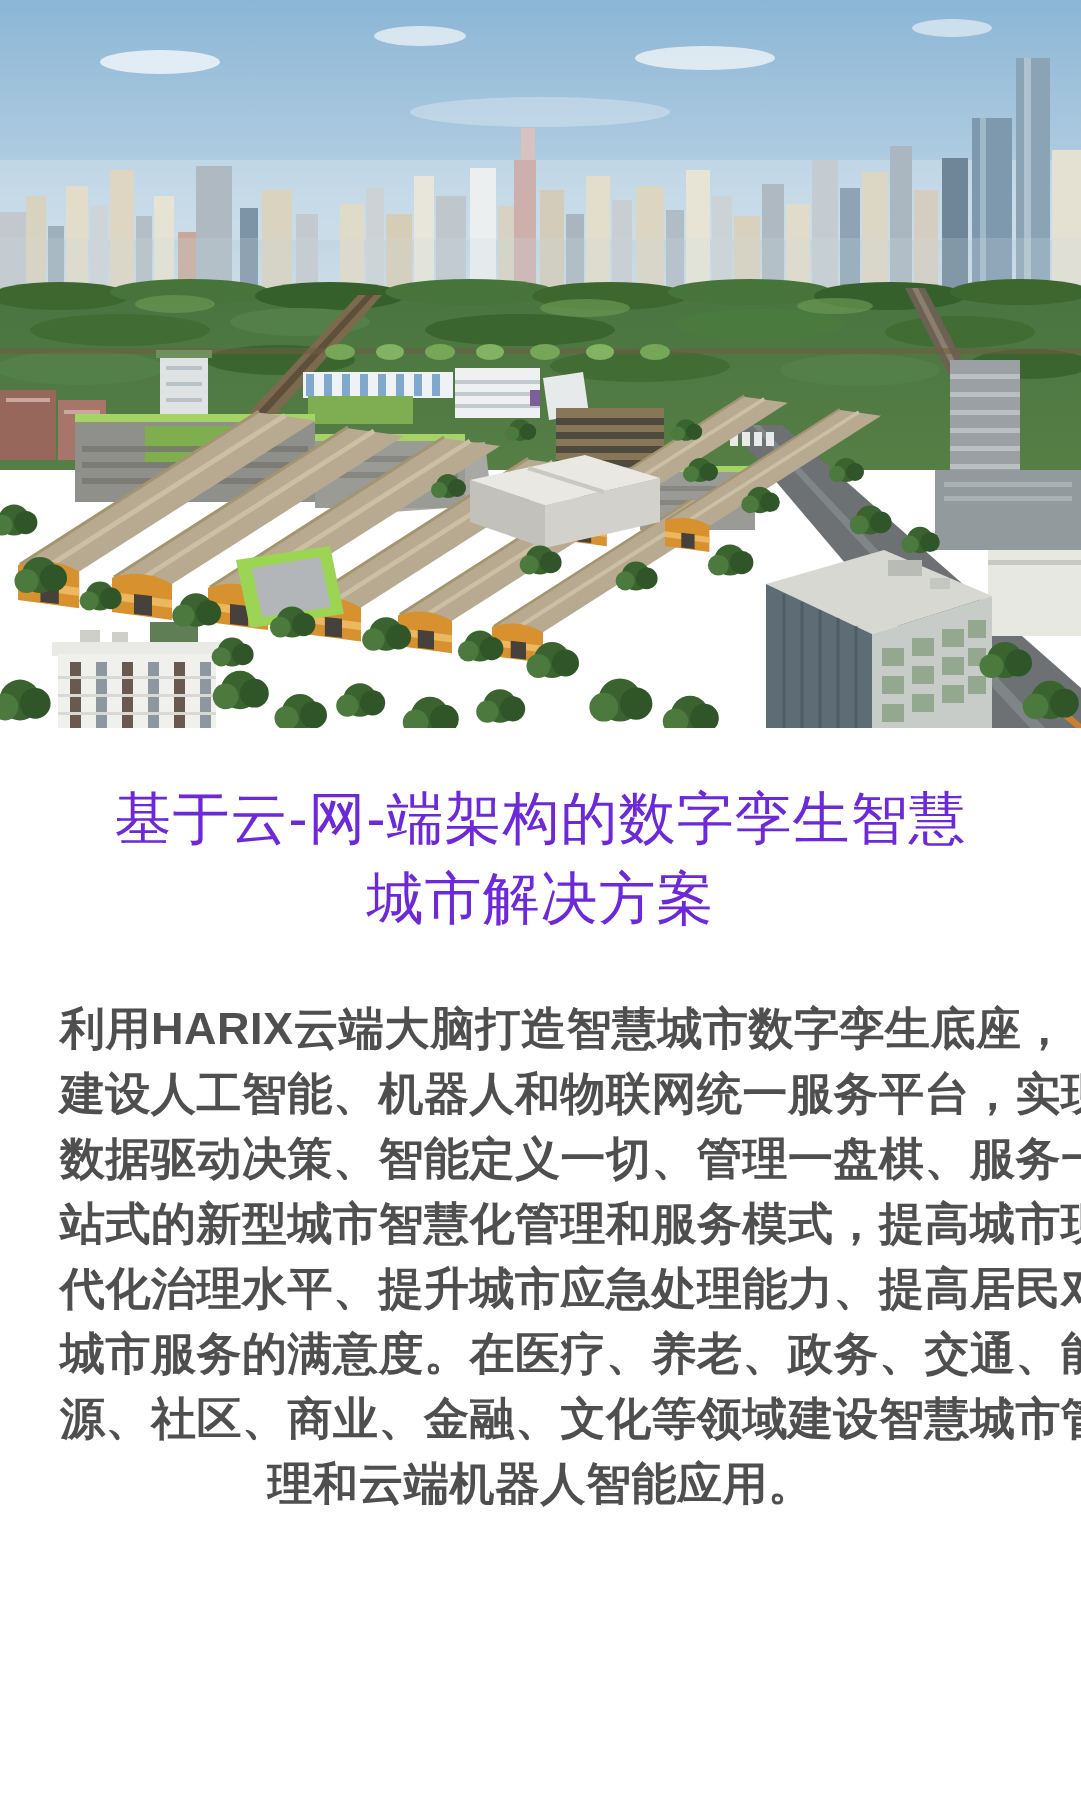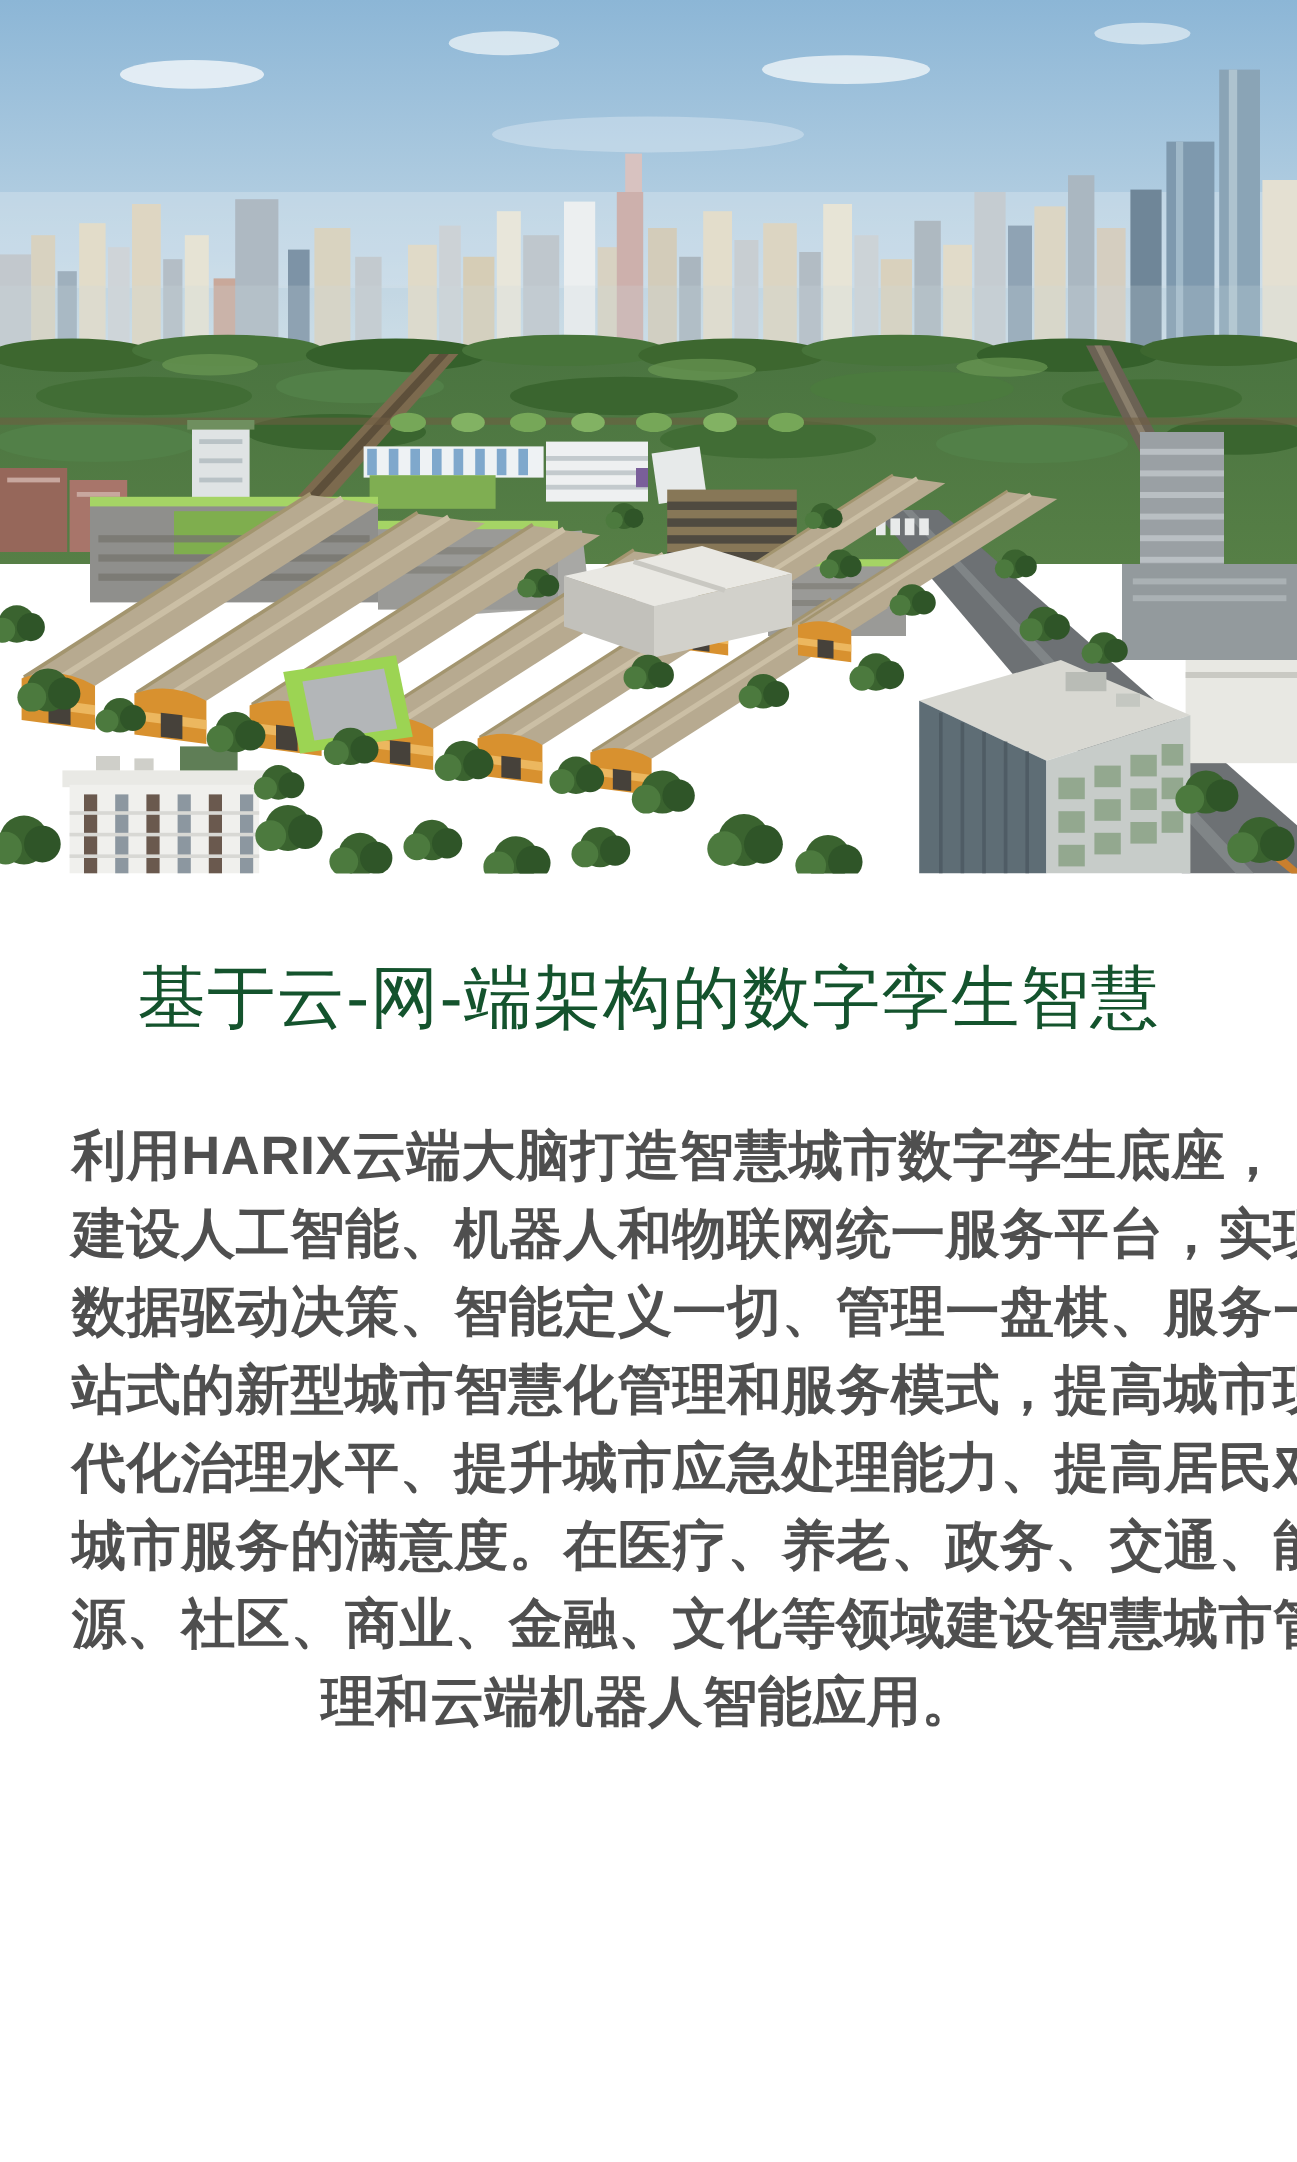--- a/index.html
+++ b/index.html
@@ -3,22 +3,22 @@
 <meta charset="utf-8">
 <style>
   html,body{margin:0;padding:0;background:#ffffff;}
   .page{width:1081px;min-height:1802px;margin:0 auto;background:#ffffff;
         font-family:"Liberation Sans","DejaVu Sans",sans-serif;}
   .hero{margin:0;padding:0;width:1081px;height:728px;overflow:hidden;}
   .hero svg{display:block;width:1081px;height:728px;}
   .content{padding:0;}
   .title{margin:120px 0 0;font-size:74px;line-height:1.1;font-weight:500;
          color:#111111;text-align:center;letter-spacing:1px;}
-  .subtitle{margin:64px 58px 0;font-size:57px;line-height:80px;font-weight:400;
-            color:#14532d;text-align:center;letter-spacing:1px;}
+  .subtitle{margin:50px 58px 0;font-size:57px;line-height:80px;font-weight:400;
+            color:#6d28d9;text-align:center;letter-spacing:1px;}
   .subtitle .line{display:block;}
   .bodytext{margin:58px 60px 0;font-size:45px;line-height:65px;font-weight:700;
             color:#4f4f4f;text-align:center;letter-spacing:0.5px;}
   .bodytext .bline{display:block;white-space:nowrap;}
 </style>
 </head>
 <body>
 
 <div class="page">
 
@@ -319,20 +319,21 @@
         <use href="#tr" transform="translate(846,470) scale(1.0)"></use>
       </g>
     </svg>
   </figure>
 
   <section class="content">
 
 
     <h2 class="subtitle">
       <span class="line">基于云-网-端架构的数字孪生智慧</span>
+      <span class="line">城市解决方案</span>
     </h2>
 
     <div class="bodytext">
       <span class="bline">利用HARIX云端大脑打造智慧城市数字孪生底座，</span>
       <span class="bline">建设人工智能、机器人和物联网统一服务平台，实现</span>
       <span class="bline">数据驱动决策、智能定义一切、管理一盘棋、服务一</span>
       <span class="bline">站式的新型城市智慧化管理和服务模式，提高城市现</span>
       <span class="bline">代化治理水平、提升城市应急处理能力、提高居民对</span>
       <span class="bline">城市服务的满意度。在医疗、养老、政务、交通、能</span>
       <span class="bline">源、社区、商业、金融、文化等领域建设智慧城市管</span>

